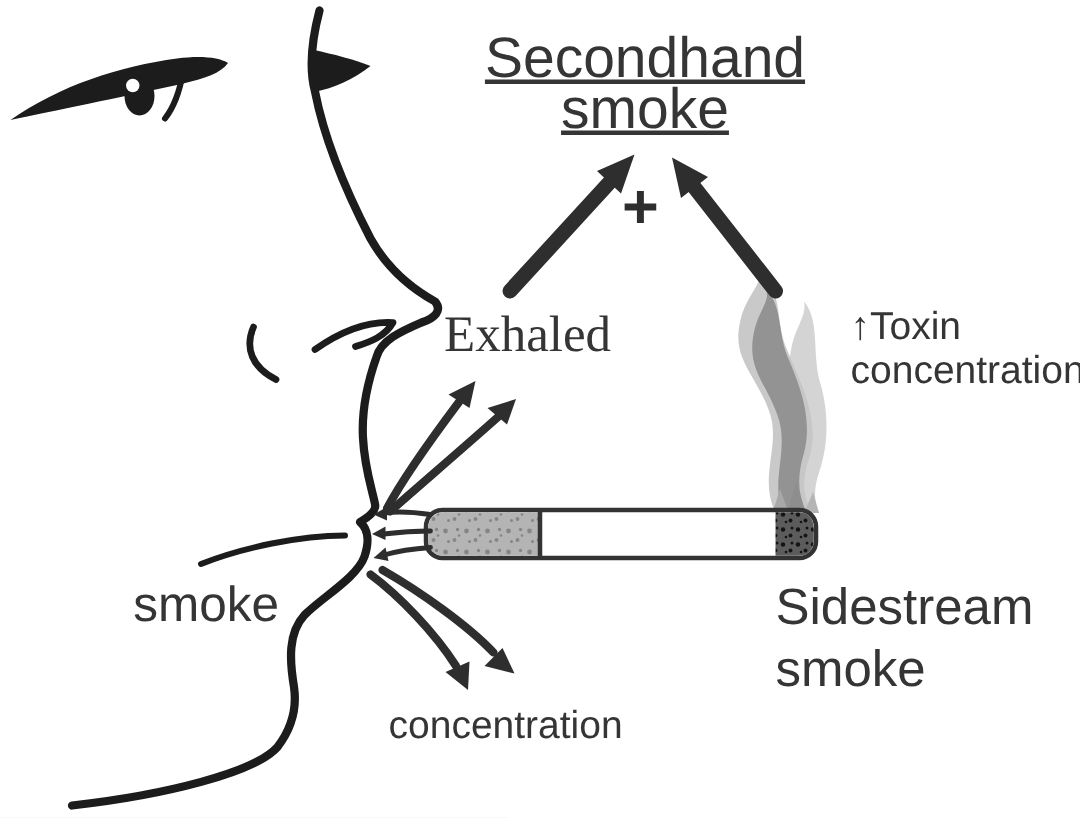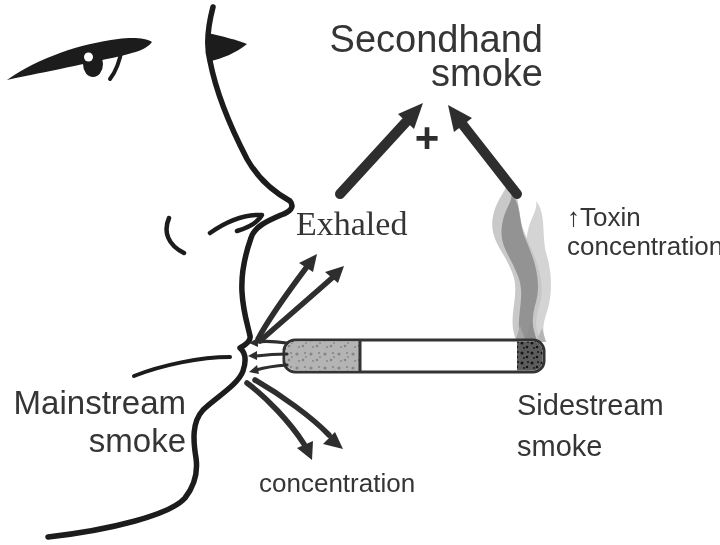--- a/index.html
+++ b/index.html
@@ -24,27 +24,27 @@
   .spec-light-bg{fill:var(--cigarette-filter);}
   .spec-light-dot{fill:#868686;}
   .spec-dark-bg{fill:var(--cigarette-tip);}
   .spec-dark-dot{fill:#141414;}
   .smoke-l{fill:var(--smoke-light);opacity:.95;}
   .smoke-l2{fill:var(--smoke-light);opacity:.75;}
   .smoke-d{fill:var(--smoke-dark);opacity:.92;}
   .tuft1{fill:#a8a8a8;} .tuft2{fill:#8e8e8e;} .tuft3{fill:#b5b5b5;}
   .lbl{position:absolute;color:var(--text);white-space:nowrap;}
   .lbl .line{display:block;}
-  .lbl-title{left:317px;top:22px;width:226px;text-align:right;font-size:38px;line-height:34px;}
+  .lbl-title{left:317px;top:22px;width:226px;text-align:center;font-size:38px;line-height:34px;text-decoration:underline;}
   .lbl-plus{left:406px;top:117px;width:42px;text-align:center;font-size:42px;line-height:42px;font-weight:bold;color:var(--arrow);}
   .lbl-exhaled{left:296px;top:209px;font-size:34px;line-height:30px;font-family:Liberation Serif, serif;}
   .lbl-toxin-up{left:567px;top:203px;font-size:26px;line-height:29px;}
   .lbl-toxin-down{left:259px;top:468px;font-size:26px;line-height:30px;}
   .lbl-mainstream{left:0;top:384px;width:186px;text-align:right;font-size:33px;line-height:38px;}
-  .lbl-sidestream{left:517px;top:385px;font-size:29px;line-height:41px;}
+  .lbl-sidestream{left:517px;top:385px;font-size:34px;line-height:41px;}
 </style>
 </head>
 <body>
 
 <div class="stage">
 
   <svg width="720" height="545" viewBox="0 0 720 545">
     <defs>
       <pattern id="speckLight" width="14" height="14" patternUnits="userSpaceOnUse">
         <rect class="spec-light-bg" width="14" height="14"></rect>
@@ -169,21 +169,20 @@
   <div class="lbl lbl-toxin-up">
     <span class="line">↑Toxin</span>
     <span class="line">concentration</span>
   </div>
 
   <div class="lbl lbl-toxin-down">
     <span class="line">concentration</span>
   </div>
 
   <div class="lbl lbl-mainstream">
-    <span class="line">Mainstream</span>
     <span class="line">smoke</span>
   </div>
 
   <div class="lbl lbl-sidestream">
     <span class="line">Sidestream</span>
     <span class="line">smoke</span>
   </div>
 
 </div>
 

